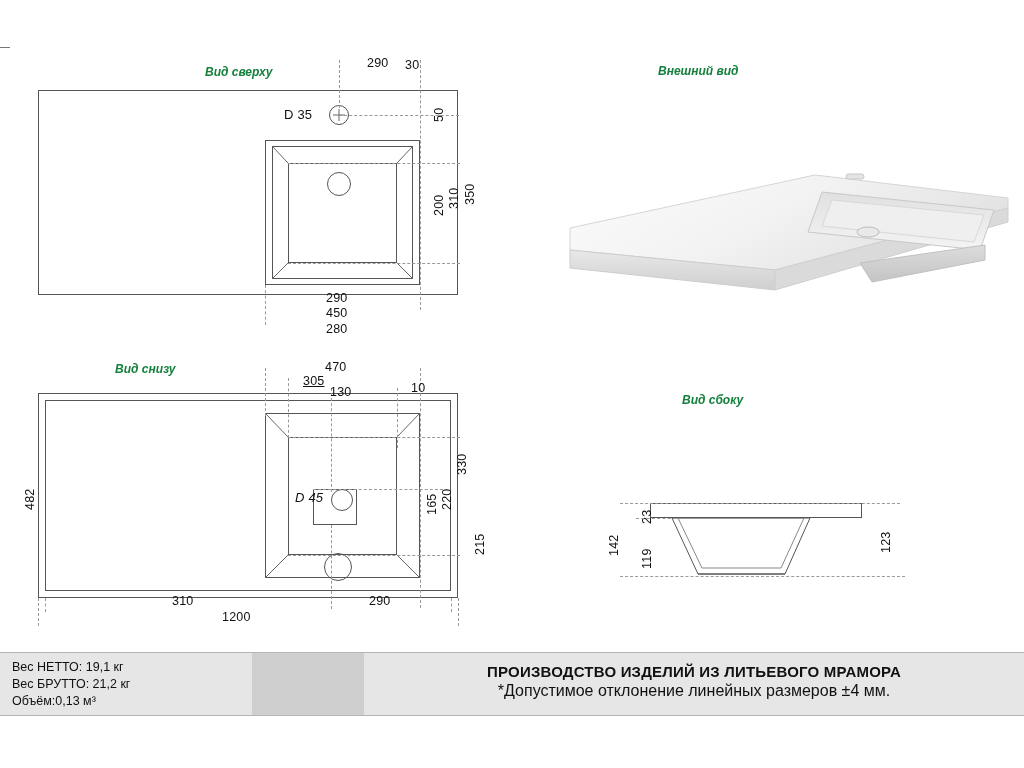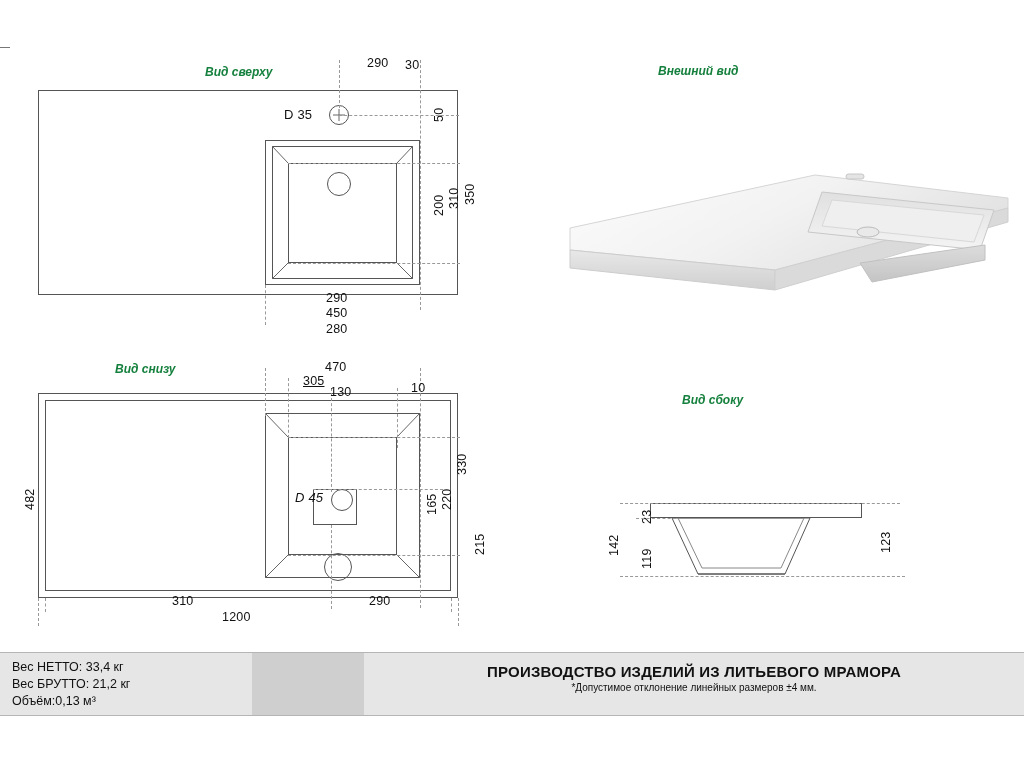--- a/index.html
+++ b/index.html
@@ -99,21 +99,21 @@
     text-align: center;
     padding-top: 10px;
     color: #111;
   }
   #footer-right .l1 {
     font-size: 15px;
     font-weight: bold;
     letter-spacing: 0.2px;
   }
   #footer-right .l2 {
-    font-size: 10px;
+    font-size: 16px;
     margin-top: 2px;
   }
   svg { display: block; }
 </style>
 </head>
 <body>
 
 <div id="sheet">
 
   <div class="title" style="left:205px; top:65px;">Вид сверху</div>
@@ -300,21 +300,21 @@
   <div class="dim vert" style="left:879px; top:553px;">123</div>
 
   <div class="dash-h" style="left:620px; top:503px; width:280px;"></div>
   <div class="dash-h" style="left:636px; top:518px; width:40px;"></div>
   <div class="dash-h" style="left:620px; top:576px; width:285px;"></div>
 
 </div>
 
 <div id="footer">
   <div id="footer-left">
-    <div>Вес НЕТТО: 33,4 кг</div>
+    <div>Вес НЕТТО: 19,1 кг</div>
     <div>Вес БРУТТО: 21,2 кг</div>
     <div>Объём:0,13 м³</div>
   </div>
   <div id="footer-mid"></div>
   <div id="footer-right">
     <div class="l1">ПРОИЗВОДСТВО ИЗДЕЛИЙ ИЗ ЛИТЬЕВОГО МРАМОРА</div>
     <div class="l2">*Допустимое отклонение линейных размеров ±4 мм.</div>
   </div>
 </div>
 

